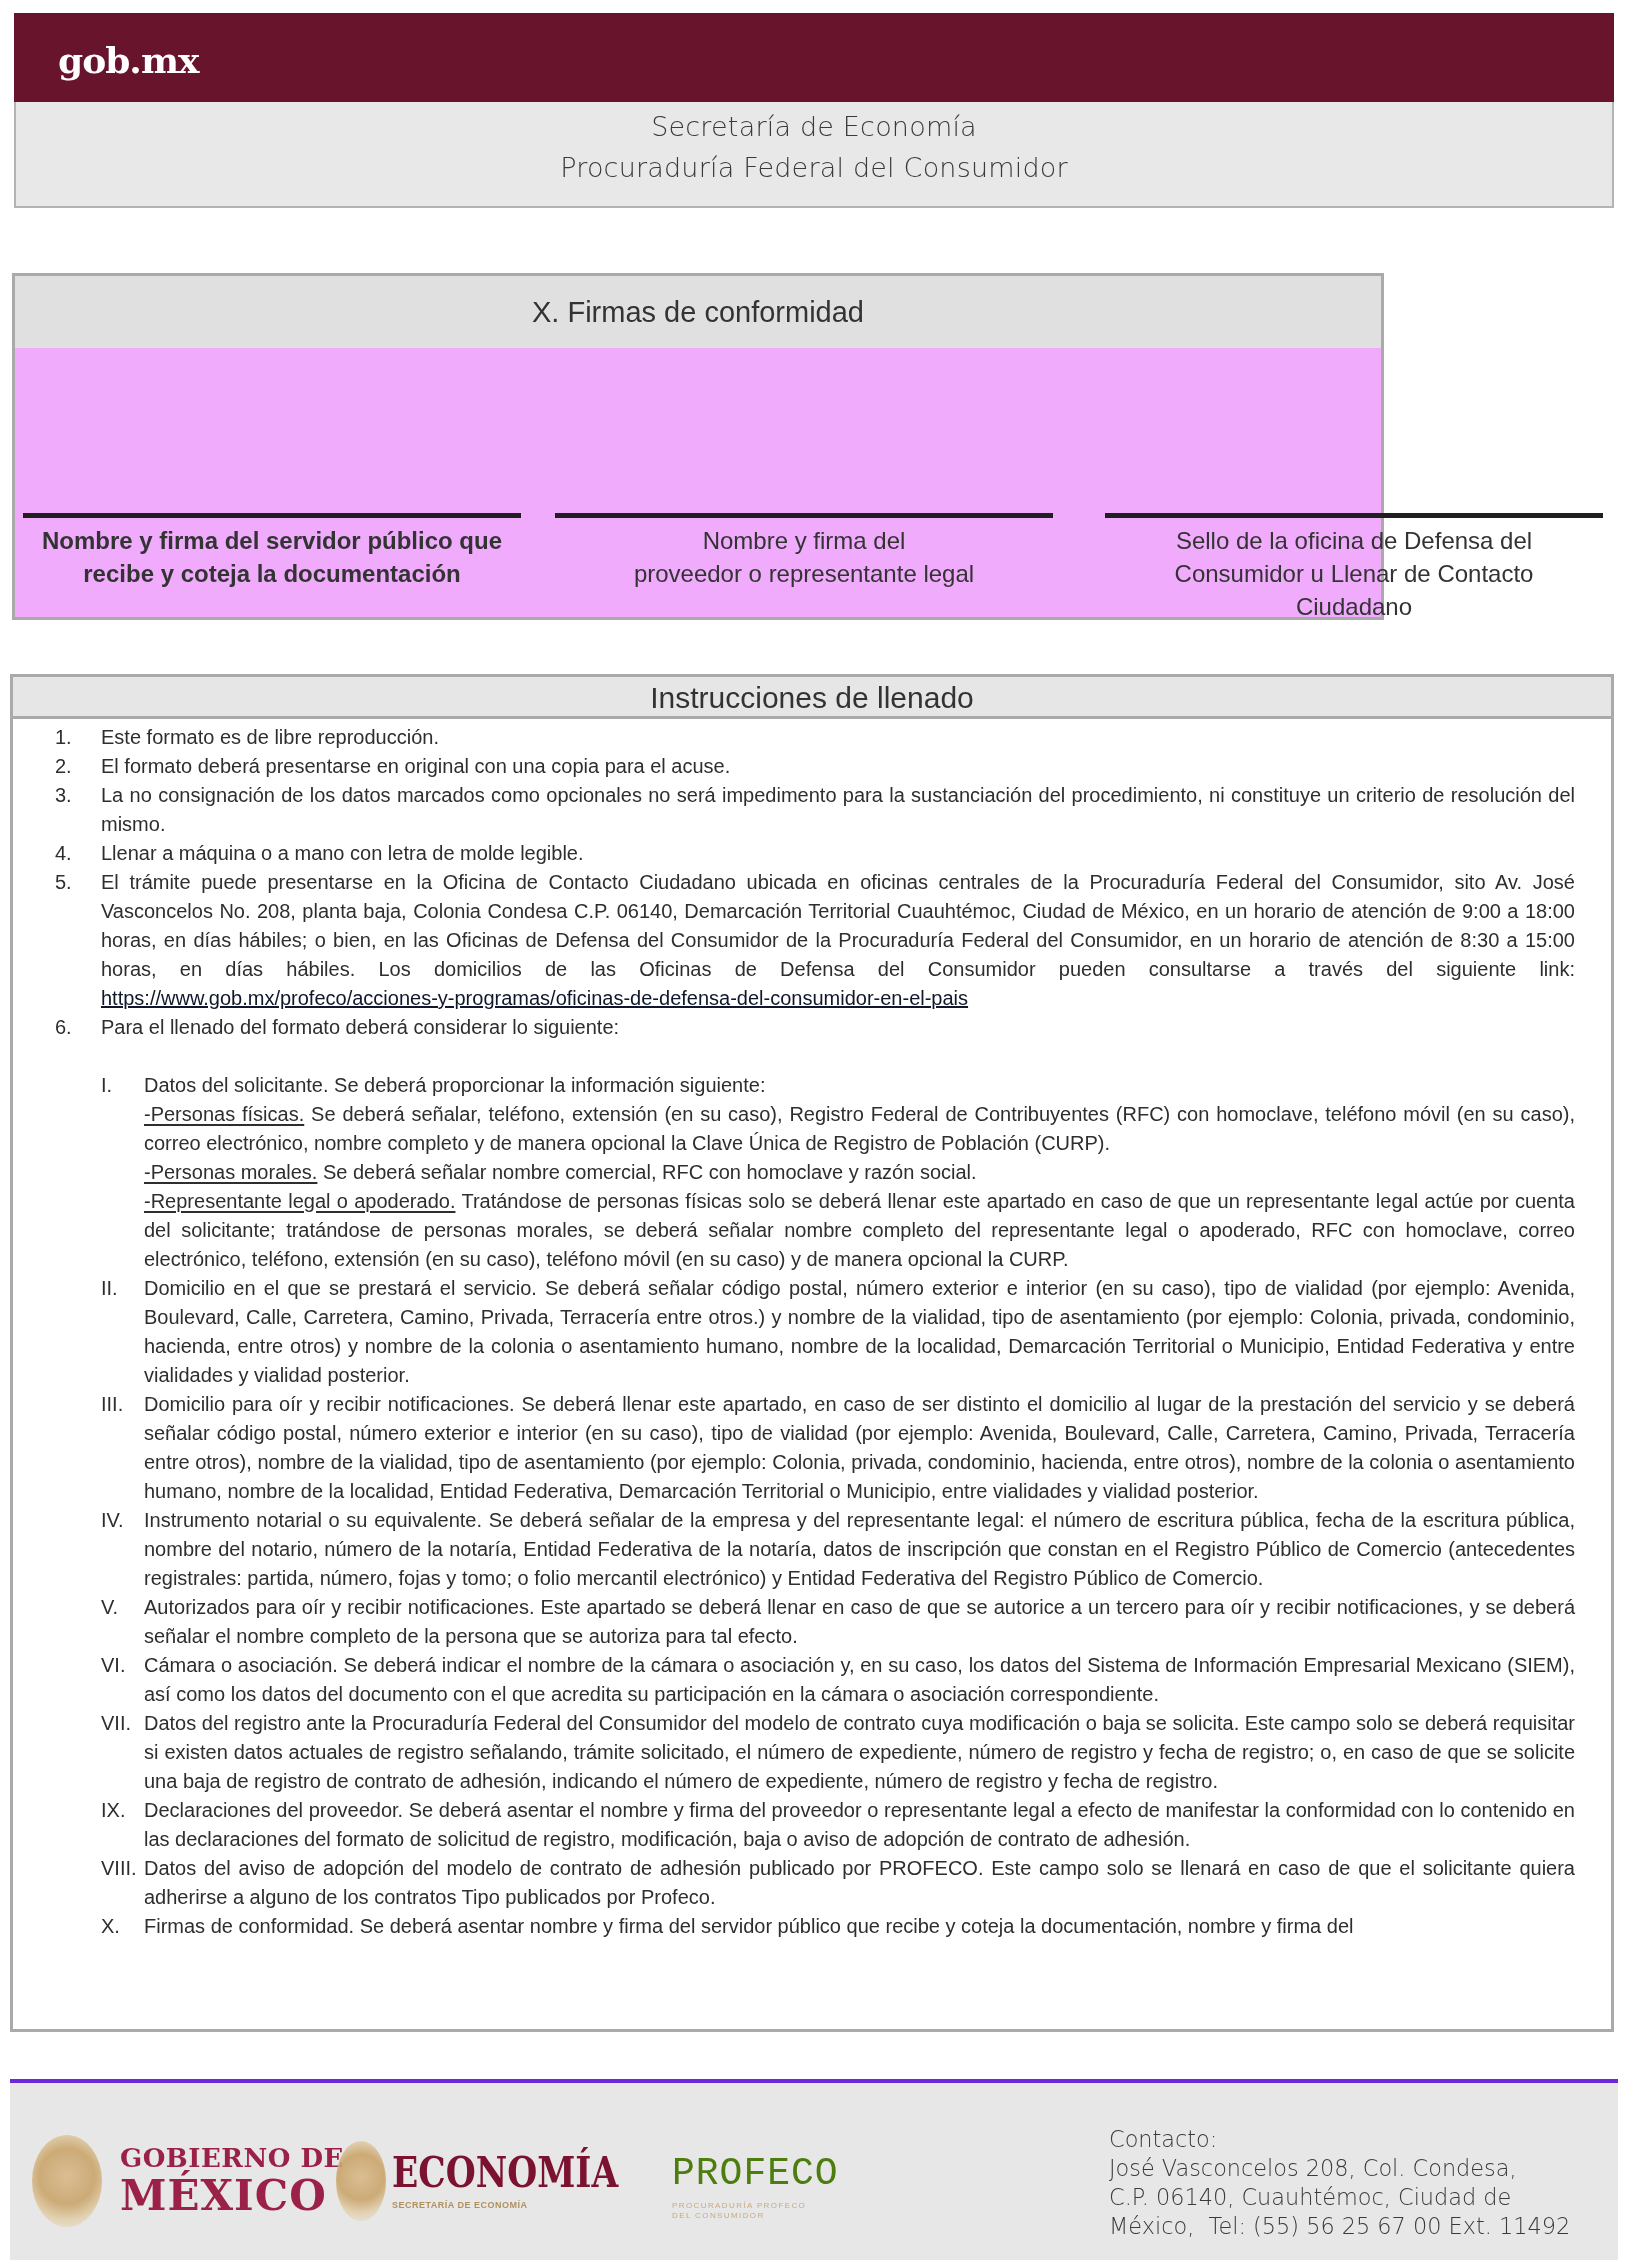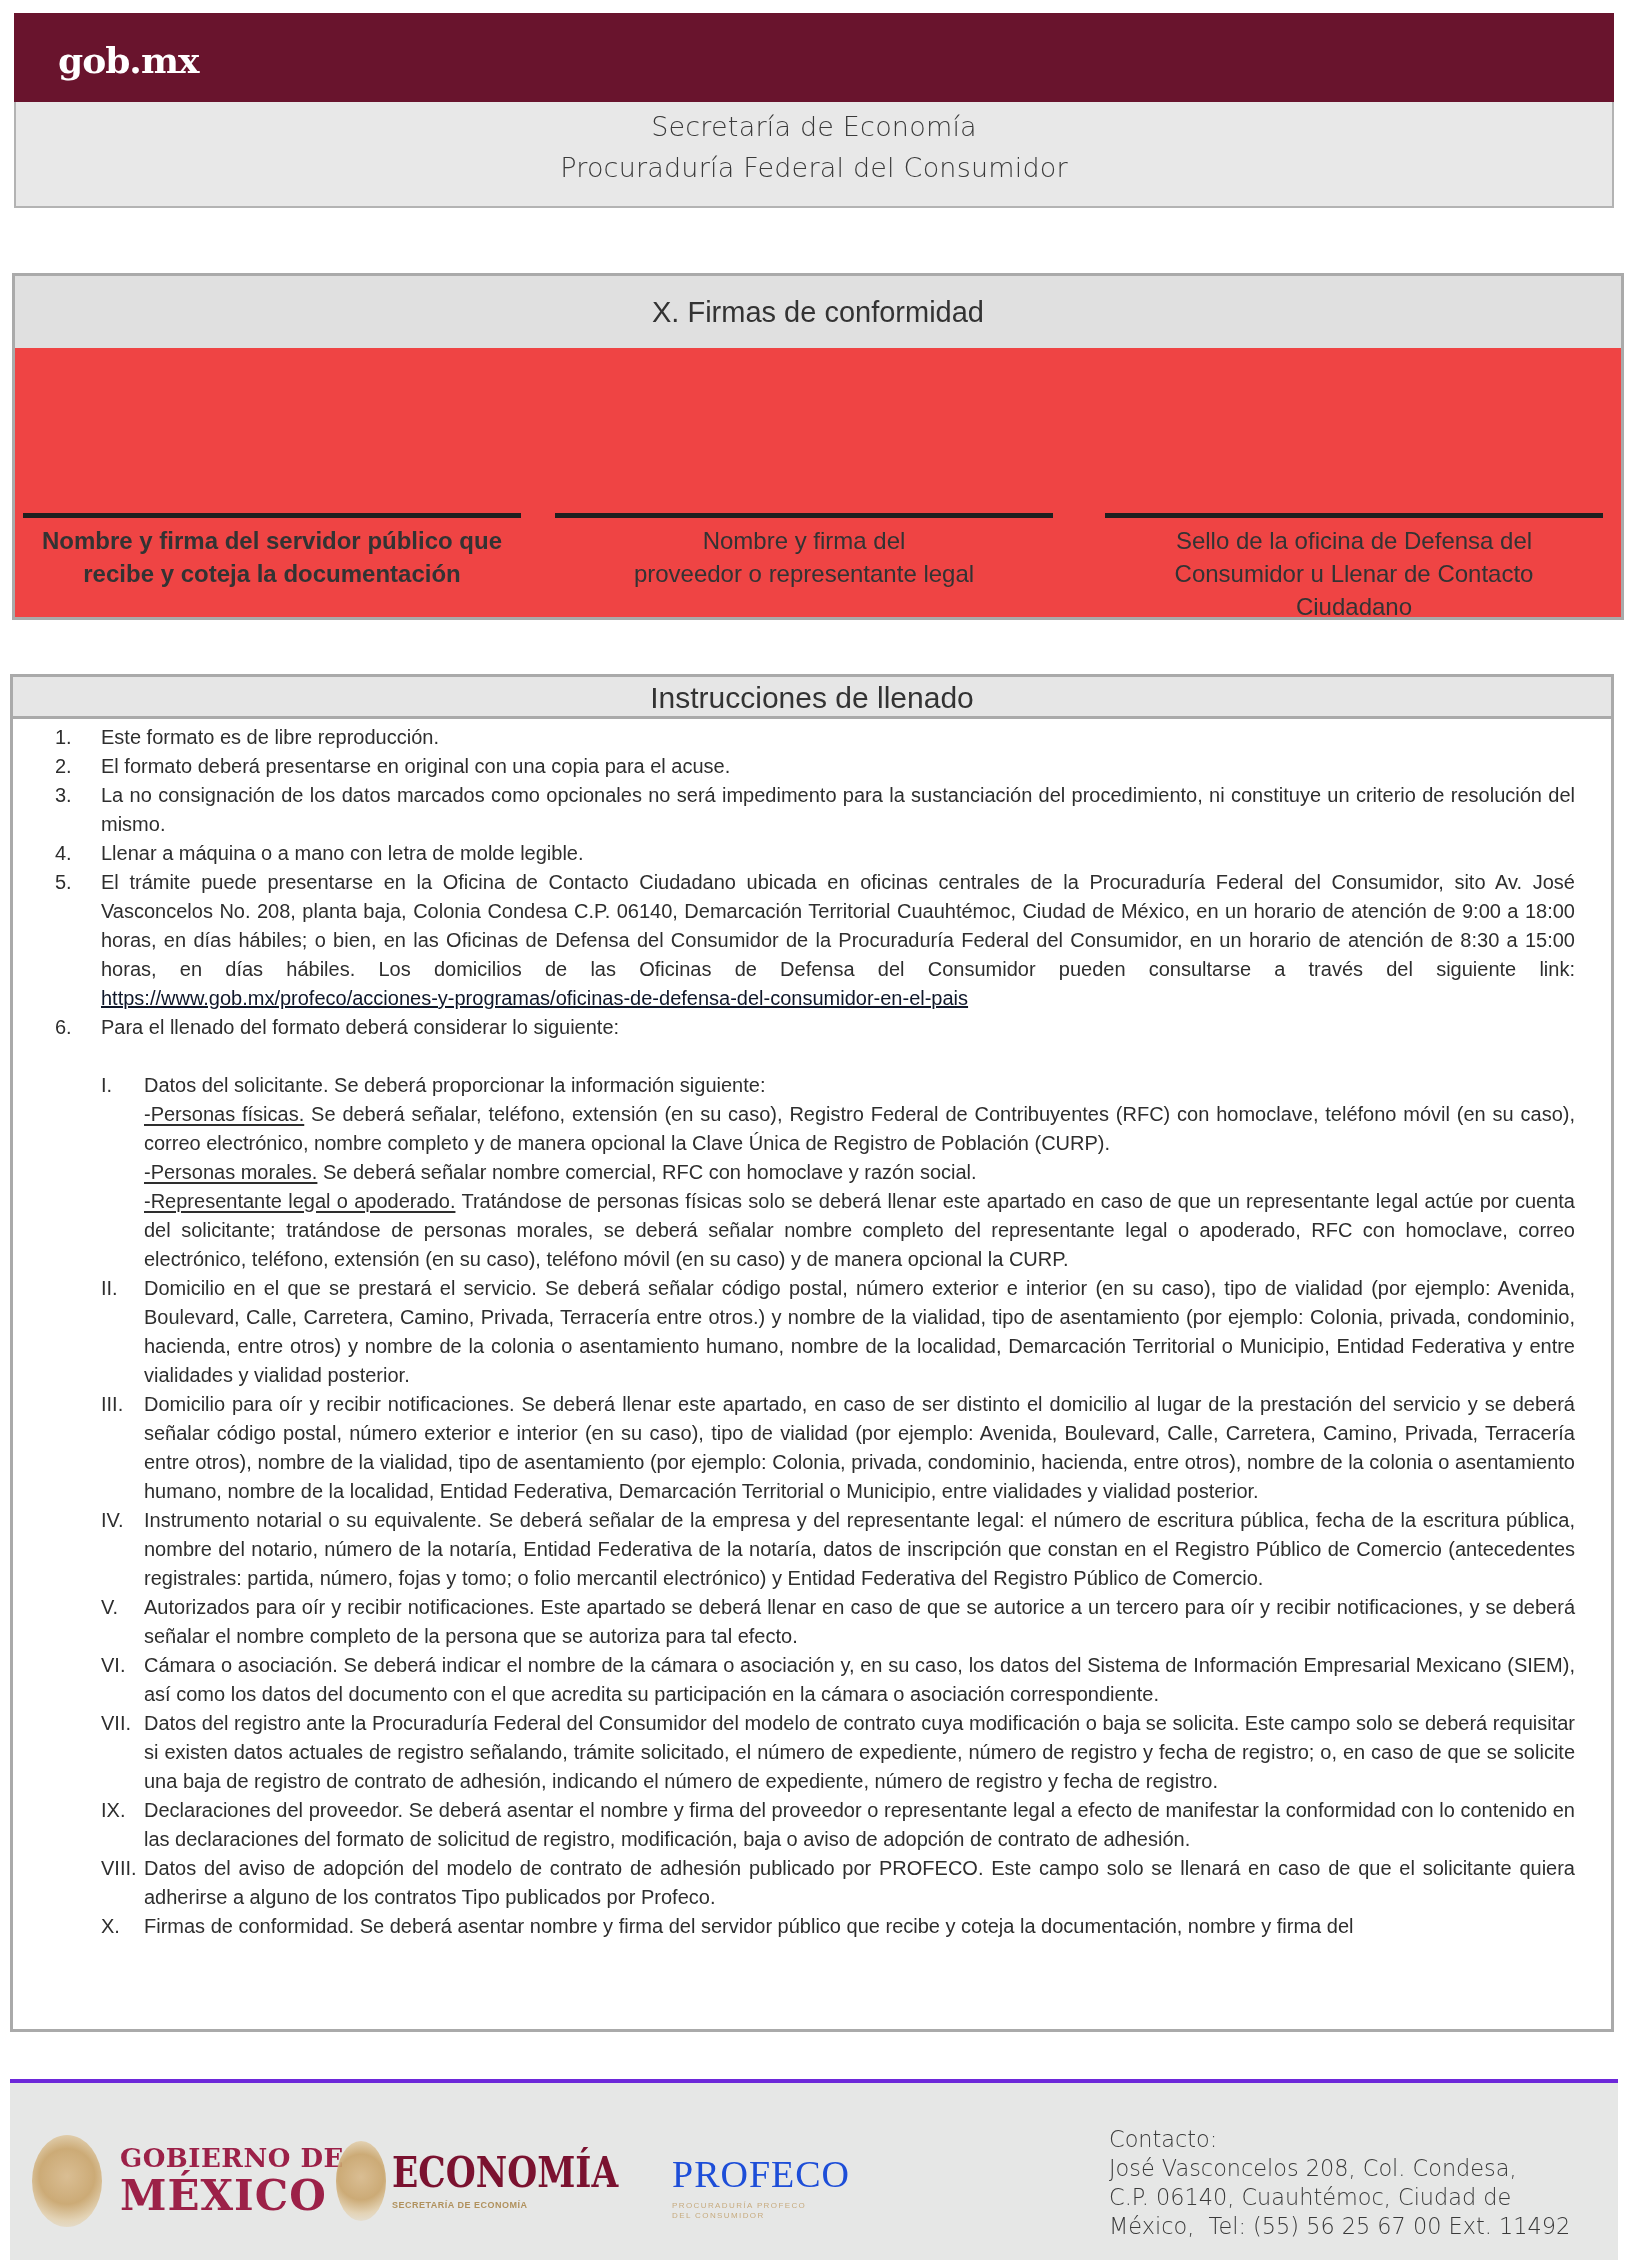--- a/index.html
+++ b/index.html
@@ -20,22 +20,22 @@
     position: absolute; left: 14px; top: 102px; width: 1600px; height: 106px;
     background: #e8e8e8; border: 2px solid #b3b3b3; border-top: none;
     text-align: center; padding-top: 4px;
     font-family: "DejaVu Sans", sans-serif; font-size: 27px; font-weight: 300;
     color: #3a3a3a; line-height: 41px;
   }
   .header-sub div { letter-spacing: 0.2px; }
 
   
   .firmas-box {
-    position: absolute; left: 12px; top: 273px; width: 1612px; height: 347px;
-    border: 3px solid #aaaaaa; background: #ef4444;
+    position: absolute; left: 12px; top: 273px; width: 1372px; height: 347px;
+    border: 3px solid #aaaaaa; background: #f0abfc;
   }
   .firmas-title {
     height: 72px; background: #e0e0e0; text-align: center;
     font-family: "Liberation Sans", sans-serif; font-size: 29px; color: #333;
     line-height: 72px;
   }
   .sign-col { position: absolute; top: 237px; }
   .sign-line { height: 5px; background: #1f1f1f; }
   .sign-label {
     margin-top: 6px; text-align: center; font-size: 24px; line-height: 33px; color: #333;
@@ -79,21 +79,21 @@
   .logo-gob { left: 22px; top: 52px; }
   .logo-gob .txt { margin-left: 18px; font-family: "DejaVu Serif", serif; font-weight: bold; color: #9c2148; line-height: 1; }
   .logo-gob .l1 { font-size: 26px; letter-spacing: 0.5px; }
   .logo-gob .l2 { font-size: 42px; margin-top: 4px; letter-spacing: 1px; }
   .logo-eco { left: 326px; top: 58px; }
   .logo-eco .emblem { width: 50px; height: 80px; }
   .logo-eco .txt { margin-left: 6px; }
   .logo-eco .l1 { font-family: "DejaVu Serif", serif; font-weight: bold; color: #7b1230; font-size: 42px; line-height: 1; transform: scaleX(0.82); transform-origin: left; }
   .logo-eco .l2 { font-size: 9px; font-weight: bold; color: #b0915d; margin-top: 6px; letter-spacing: 0.5px; }
   .logo-pro { left: 662px; top: 72px; display: block; }
-  .logo-pro .l1 { font-family: Liberation Serif, serif; color: #1d4ed8; font-size: 38px; letter-spacing: 1px; line-height: 1; }
+  .logo-pro .l1 { font-family: Liberation Mono, monospace; color: #4d7c0f; font-size: 38px; letter-spacing: 1px; line-height: 1; }
   .logo-pro .l2 { font-size: 8px; color: #c7ab7f; letter-spacing: 1.4px; margin-top: 8px; line-height: 10px; }
   .contact {
     position: absolute; left: 1099px; top: 42px;
     font-family: "DejaVu Sans", sans-serif; font-weight: 300; font-size: 22.4px;
     line-height: 29px; color: #3a3a3a;
   }
 </style>
 </head>
 <body>
 

